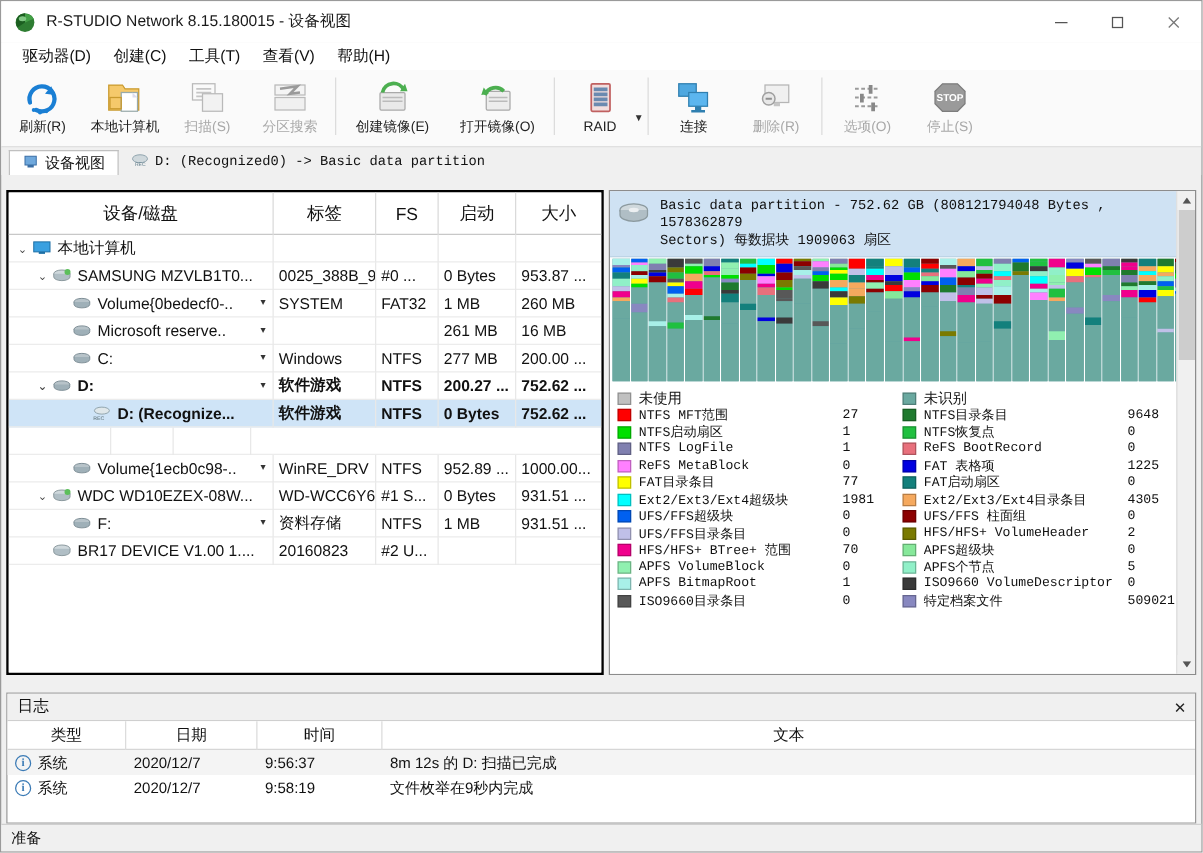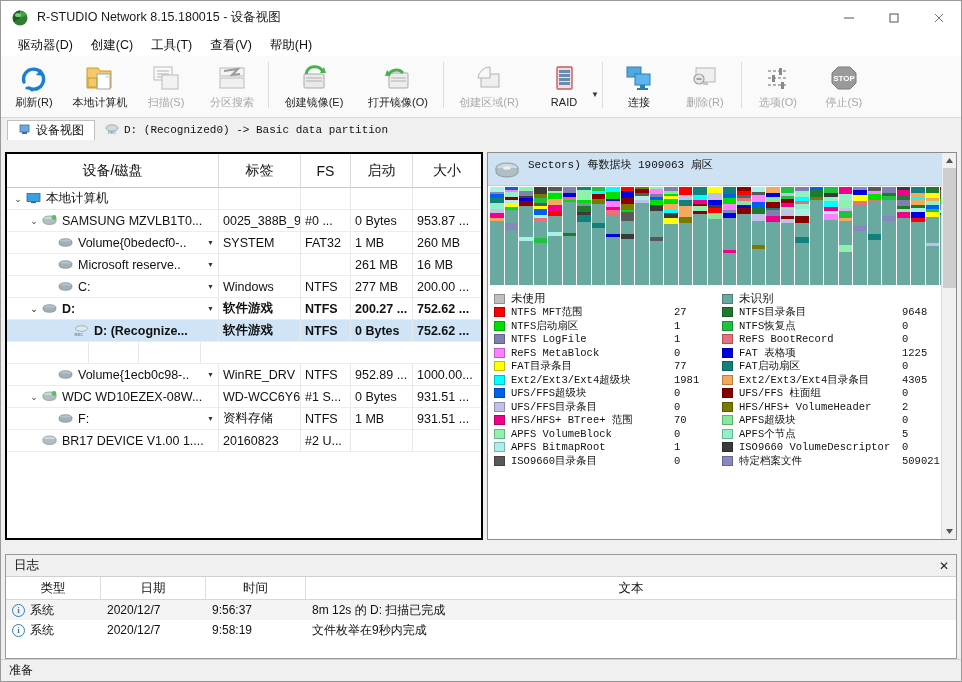--- a/index.html
+++ b/index.html
@@ -373,29 +373,20 @@
           <line x1="10" y1="19" x2="25" y2="19" stroke="#bbb" stroke-width="1.2"></line>
           <path d="M22 11 A9 9 0 0 0 7 14" fill="none" stroke="#4caf50" stroke-width="3"></path>
           <path d="M6 8 l4 5 l-6 1 z" fill="#4caf50"></path>
         </svg>
       </div>
       <div class="tb-lbl">打开镜像(O)</div>
     </div>
 
     <div class="tb-sep"></div>
 
-    <div class="tb-btn wide disabled">
-      <div class="tb-ico">
-        <svg class="icn" viewBox="0 0 34 32">
-          <rect x="9" y="12" width="18" height="13" fill="#efefef" stroke="#b2b2b2" stroke-width="1"></rect>
-          <path d="M6 16 A12 12 0 0 1 18 5 L18 16 Z" fill="#f7f7f7" stroke="#b2b2b2" stroke-width="1"></path>
-        </svg>
-      </div>
-      <div class="tb-lbl">创建区域(R)</div>
-    </div>
 
     <div class="tb-btn">
       <div class="tb-ico">
         <svg class="icn" viewBox="0 0 34 32">
           <rect x="10" y="5" width="15" height="22" rx="1" fill="#f2dede" stroke="#c06060" stroke-width="1.4"></rect>
           <rect x="12" y="8" width="11" height="3" fill="#6a8ab0"></rect>
           <rect x="12" y="12" width="11" height="3" fill="#6a8ab0"></rect>
           <rect x="12" y="16" width="11" height="3" fill="#6a8ab0"></rect>
           <rect x="12" y="20" width="11" height="3" fill="#6a8ab0"></rect>
         </svg>
@@ -676,20 +667,21 @@
 
         <div class="disk-title">
           <div class="disk-ico">
             <svg class="icn" viewBox="0 0 26 20">
               <ellipse cx="13" cy="8" rx="11" ry="5" fill="#cfd8dc" stroke="#8c9a9f" stroke-width="1"></ellipse>
               <path d="M2 8 v4 a11 5 0 0 0 22 0 v-4" fill="#b0bec5" stroke="#8c9a9f" stroke-width="1"></path>
               <ellipse cx="13" cy="8" rx="4" ry="1.8" fill="#eceff1"></ellipse>
             </svg>
           </div>
           <div class="disk-title-text">
+            <div>Basic data partition - 752.62 GB (808121794048 Bytes ,  1578362879</div>
             <div>Sectors) 每数据块 1909063 扇区</div>
           </div>
         </div>
 
         <div class="blockmap">
           <div class="bm-grid" id="bm-grid">
               <div class="bm-cell">
                 <div class="bm-seg" style="height: 4.75276%; background: rgb(168, 240, 232);"></div>
                 <div class="bm-seg" style="height: 2.74724%; background: rgb(136, 136, 192);"></div>
                 <div class="bm-seg" style="height: 3.48901%; background: rgb(0, 96, 240);"></div>

